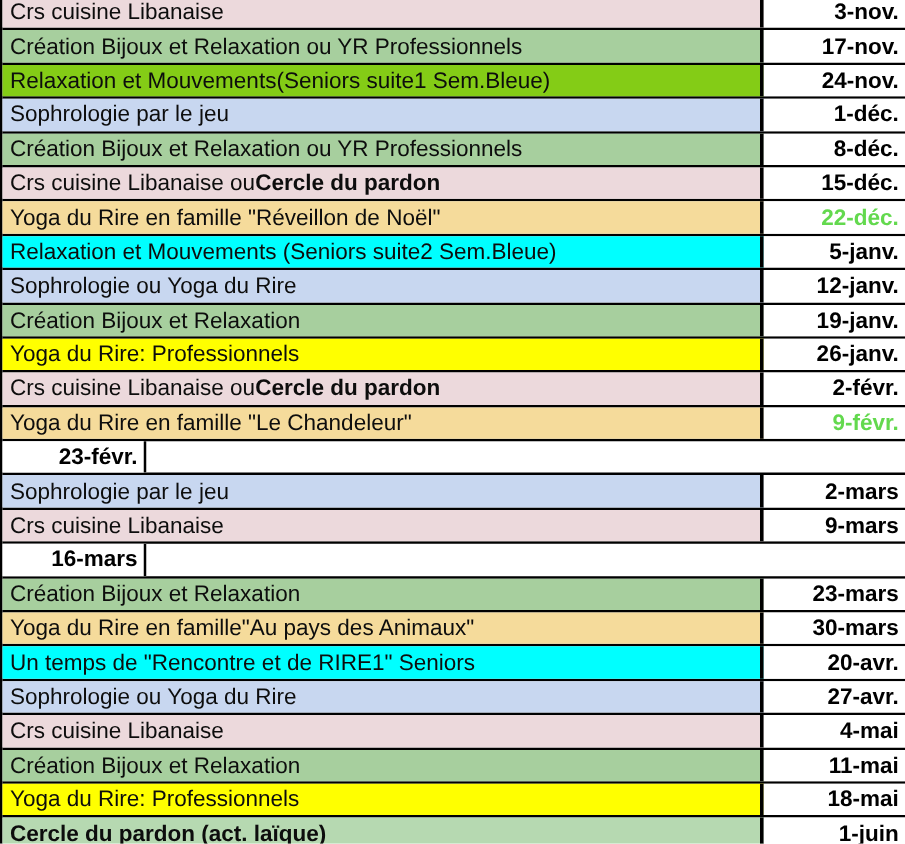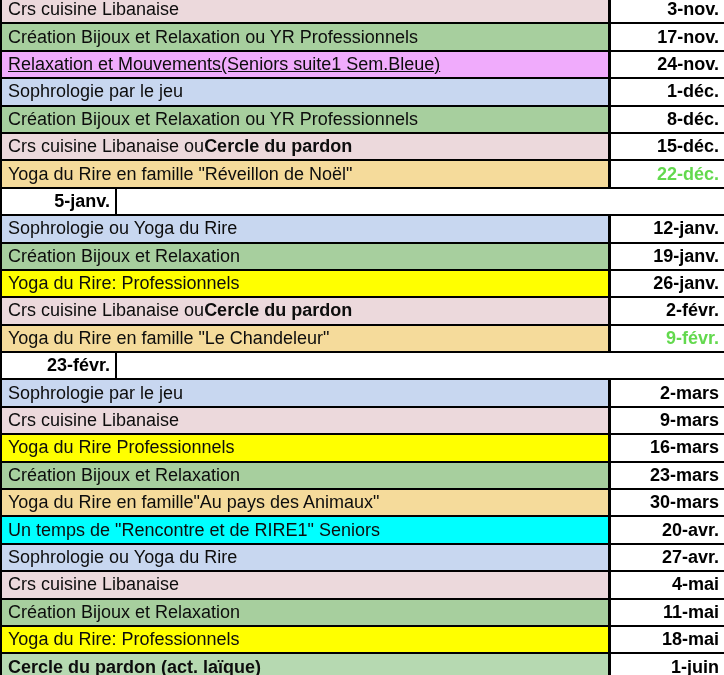--- a/index.html
+++ b/index.html
@@ -70,21 +70,21 @@
 
   <div class="row">
     <div class="cell cell-activity" style="background: rgb(167, 207, 158);">
       <span class="label-normal">Création Bijoux et Relaxation ou YR Professionnels</span>
           <span class="label-bold"></span>
     </div>
     <div class="cell cell-date" style="background: rgb(255, 255, 255); color: rgb(0, 0, 0);">17-nov.</div>
   </div>
 
   <div class="row">
-    <div class="cell cell-activity" style="background: #f0abfc; text-decoration: underline;">
+    <div class="cell cell-activity" style="background: #84cc16;">
       <span class="label-normal">Relaxation et Mouvements(Seniors suite1 Sem.Bleue)</span>
           <span class="label-bold"></span>
     </div>
     <div class="cell cell-date" style="background: rgb(255, 255, 255); color: rgb(0, 0, 0);">24-nov.</div>
   </div>
 
   <div class="row">
     <div class="cell cell-activity" style="background: rgb(200, 215, 240);">
       <span class="label-normal">Sophrologie par le jeu</span>
           <span class="label-bold"></span>
@@ -110,20 +110,24 @@
 
   <div class="row">
     <div class="cell cell-activity" style="background: rgb(245, 219, 155);">
       <span class="label-normal">Yoga du Rire en famille "Réveillon de Noël"</span>
           <span class="label-bold"></span>
     </div>
     <div class="cell cell-date" style="background: rgb(255, 255, 255); color: rgb(99, 217, 78);">22-déc.</div>
   </div>
 
   <div class="row">
+    <div class="cell cell-activity" style="background: rgb(0, 255, 255);">
+      <span class="label-normal">Relaxation et Mouvements (Seniors suite2 Sem.Bleue)</span>
+          <span class="label-bold"></span>
+    </div>
     <div class="cell cell-date" style="background: rgb(255, 255, 255); color: rgb(0, 0, 0);">5-janv.</div>
   </div>
 
   <div class="row">
     <div class="cell cell-activity" style="background: rgb(200, 215, 240);">
       <span class="label-normal">Sophrologie ou Yoga du Rire</span>
           <span class="label-bold"></span>
     </div>
     <div class="cell cell-date" style="background: rgb(255, 255, 255); color: rgb(0, 0, 0);">12-janv.</div>
   </div>
@@ -174,24 +178,20 @@
 
   <div class="row">
     <div class="cell cell-activity" style="background: rgb(236, 217, 220);">
       <span class="label-normal">Crs cuisine Libanaise</span>
           <span class="label-bold"></span>
     </div>
     <div class="cell cell-date" style="background: rgb(255, 255, 255); color: rgb(0, 0, 0);">9-mars</div>
   </div>
 
   <div class="row">
-    <div class="cell cell-activity" style="background: rgb(255, 255, 0);">
-      <span class="label-normal">Yoga du Rire Professionnels</span>
-          <span class="label-bold"></span>
-    </div>
     <div class="cell cell-date" style="background: rgb(255, 255, 255); color: rgb(0, 0, 0);">16-mars</div>
   </div>
 
   <div class="row">
     <div class="cell cell-activity" style="background: rgb(167, 207, 158);">
       <span class="label-normal">Création Bijoux et Relaxation</span>
           <span class="label-bold"></span>
     </div>
     <div class="cell cell-date" style="background: rgb(255, 255, 255); color: rgb(0, 0, 0);">23-mars</div>
   </div>

